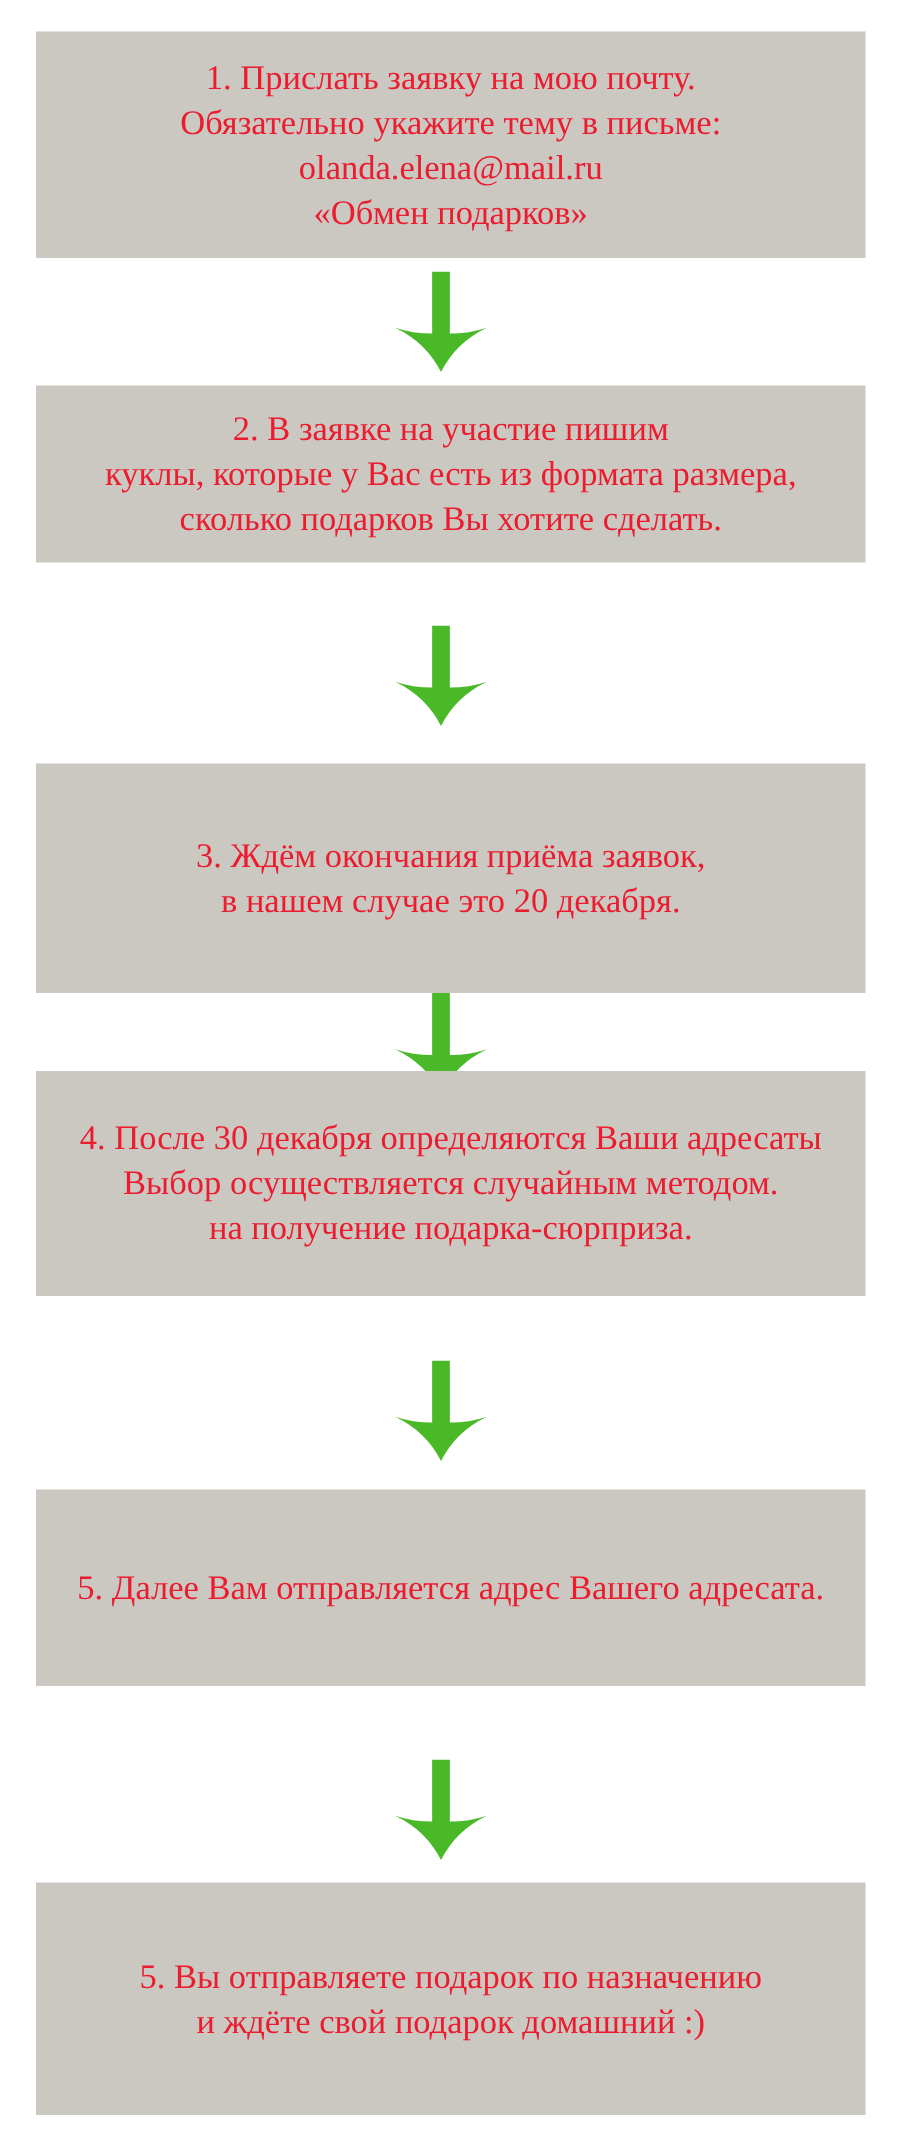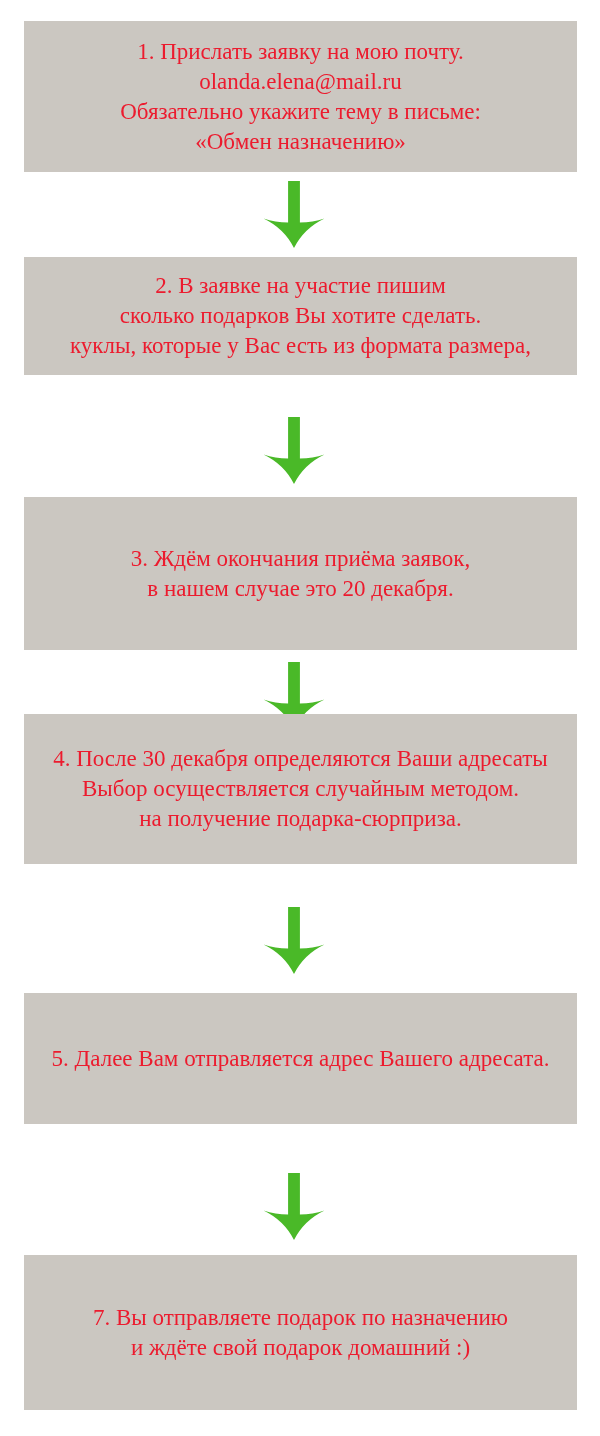--- a/index.html
+++ b/index.html
@@ -31,21 +31,21 @@
   }
   .step-line {
     display: block;
     color: var(--text-red);
     font-size: 23px;
     line-height: 30px;
     white-space: nowrap;
   }
   .box-1 { top: 21px;   height: 151px; }
   .box-2 { top: 257px;  height: 118px; }
-  .box-3 { top: 497px;  height: 153px; }
+  .box-3 { top: 509px;  height: 153px; }
   .box-4 { top: 714px;  height: 150px; }
   .box-5 { top: 993px;  height: 131px; }
   .box-6 { top: 1255px; height: 155px; }
   .arrow {
     position: absolute;
     left: 262px;
     width: 64px;
     height: 67px;
     color: var(--arrow-green);
   }
@@ -56,35 +56,35 @@
   .arrow-4 { top: 907px; }
   .arrow-5 { top: 1173px; }
 </style>
 </head>
 <body>
 
 <div class="canvas">
 
   <div class="step-box box-1">
     <span class="step-line">1. Прислать заявку на мою почту.</span>
+    <span class="step-line">Обязательно укажите тему в письме:</span>
     <span class="step-line">olanda.elena@mail.ru</span>
-    <span class="step-line">Обязательно укажите тему в письме:</span>
-    <span class="step-line">«Обмен назначению»</span>
+    <span class="step-line">«Обмен подарков»</span>
   </div>
 
   <div class="arrow arrow-1">
     <svg viewBox="0 0 64 68" xmlns="http://www.w3.org/2000/svg" aria-hidden="true">
       <path fill="currentColor" d="M26 0 H38 V42 Q51 42 63 38 Q42 48 32 68 Q22 48 1 38 Q13 42 26 42 Z"></path>
     </svg>
   </div>
 
   <div class="step-box box-2">
     <span class="step-line">2. В заявке на участие пишим</span>
+    <span class="step-line">куклы, которые у Вас есть из формата размера,</span>
     <span class="step-line">сколько подарков Вы хотите сделать.</span>
-    <span class="step-line">куклы, которые у Вас есть из формата размера,</span>
   </div>
 
   <div class="arrow arrow-2">
     <svg viewBox="0 0 64 68" xmlns="http://www.w3.org/2000/svg" aria-hidden="true">
       <path fill="currentColor" d="M26 0 H38 V42 Q51 42 63 38 Q42 48 32 68 Q22 48 1 38 Q13 42 26 42 Z"></path>
     </svg>
   </div>
 
   <div class="step-box box-3">
     <span class="step-line">3. Ждём окончания приёма заявок,</span>
@@ -113,17 +113,17 @@
     <span class="step-line">5. Далее Вам отправляется адрес Вашего адресата.</span>
   </div>
 
   <div class="arrow arrow-5">
     <svg viewBox="0 0 64 68" xmlns="http://www.w3.org/2000/svg" aria-hidden="true">
       <path fill="currentColor" d="M26 0 H38 V42 Q51 42 63 38 Q42 48 32 68 Q22 48 1 38 Q13 42 26 42 Z"></path>
     </svg>
   </div>
 
   <div class="step-box box-6">
-    <span class="step-line">7. Вы отправляете подарок по назначению</span>
+    <span class="step-line">5. Вы отправляете подарок по назначению</span>
     <span class="step-line">и ждёте свой подарок домашний :)</span>
   </div>
 
 </div>
 
 </body></html>

